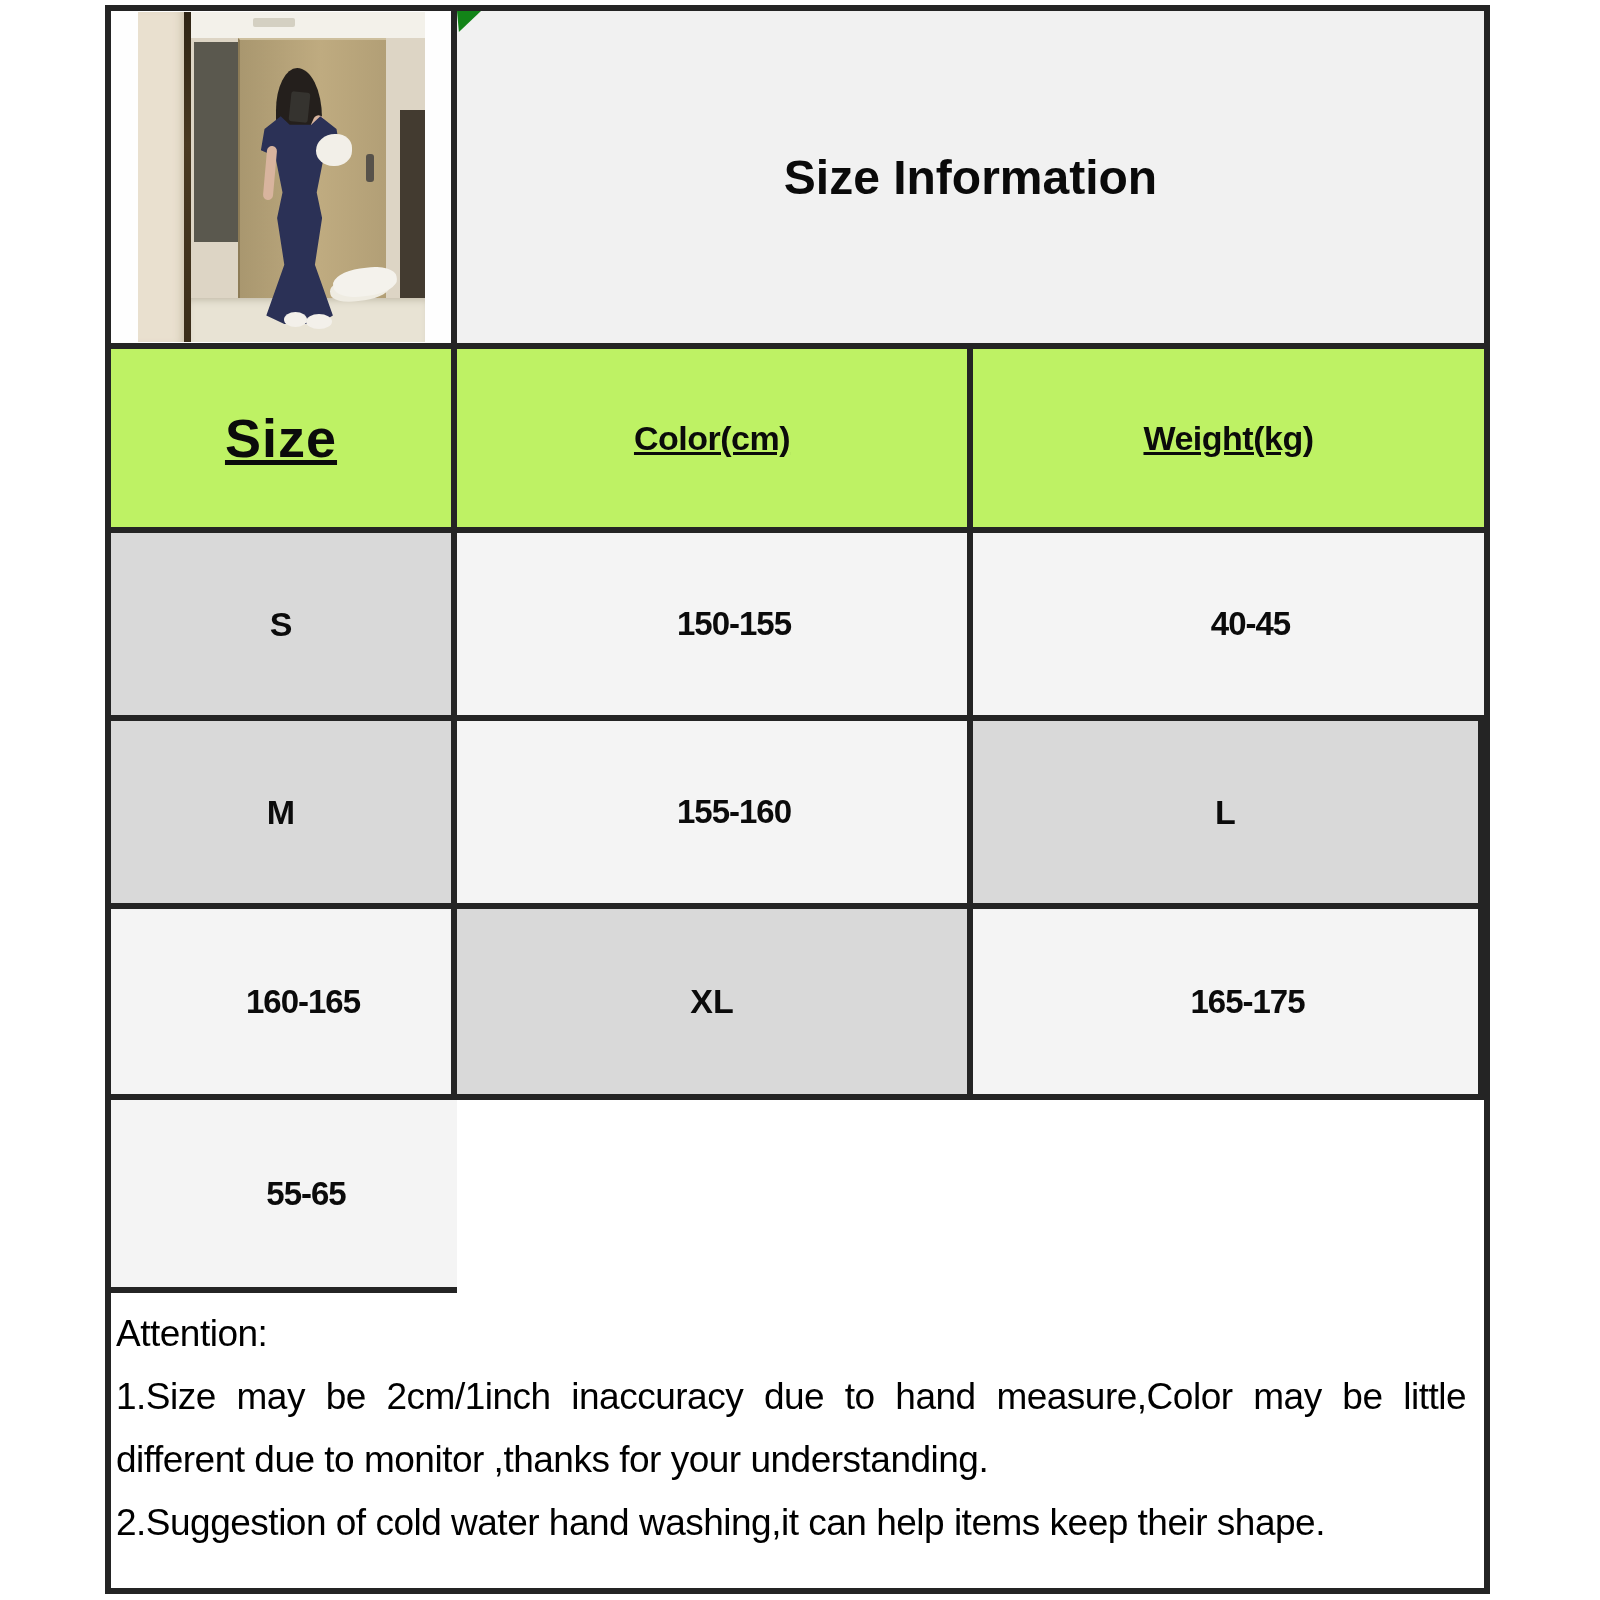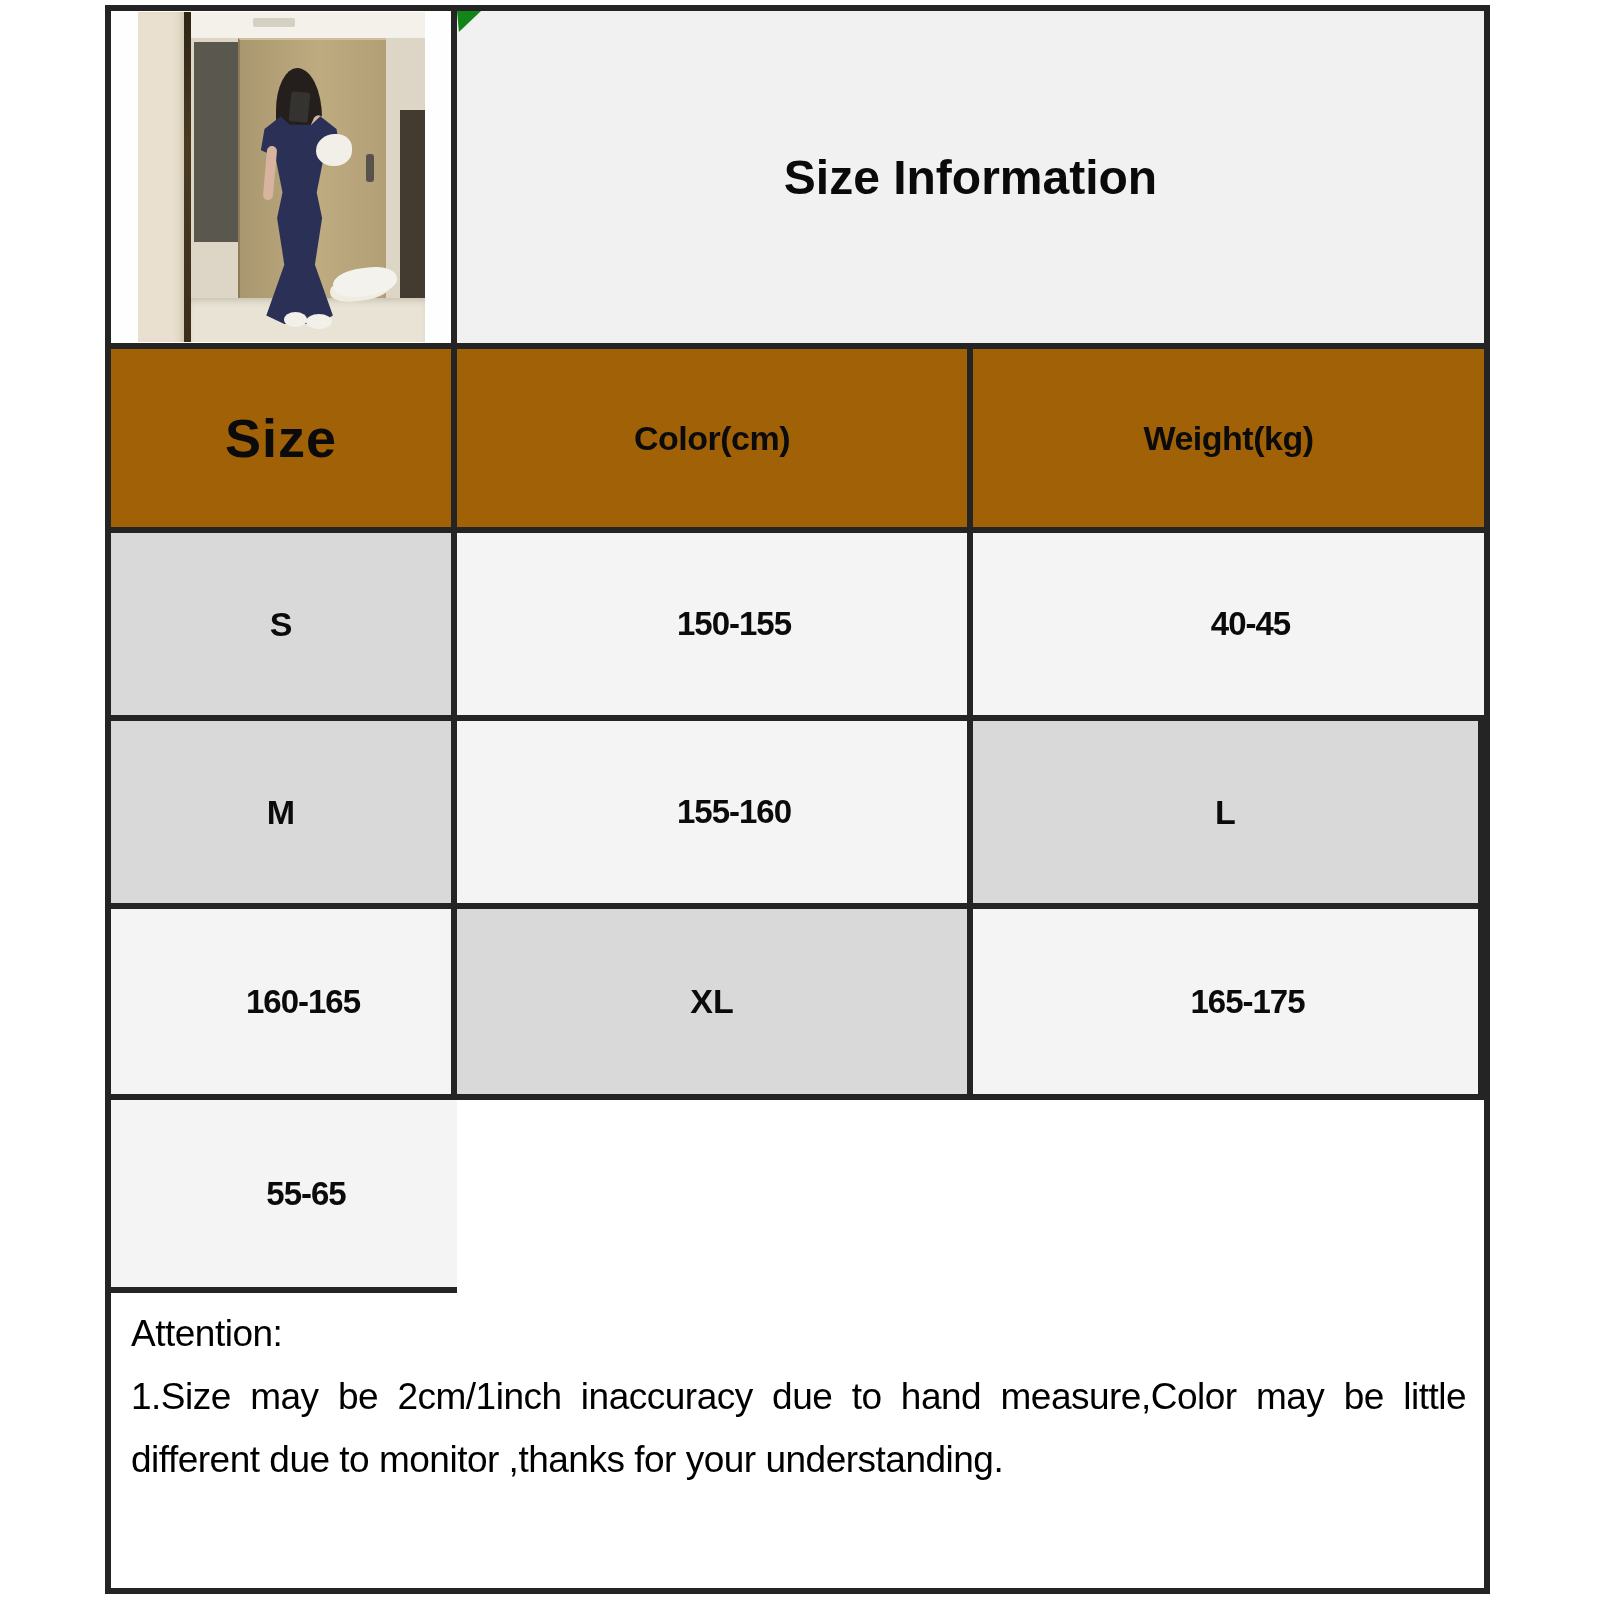--- a/index.html
+++ b/index.html
@@ -49,30 +49,30 @@
   }
   .corner-marker {
     position: absolute;
     left: 0;
     top: 0;
     width: 24px;
     height: 21px;
     background: #128418;
     clip-path: polygon(0 0, 100% 0, 8% 100%);
   }
-  .hdr { background: #a16207; font-weight: 700; }
+  .hdr { background: #bef264; font-weight: 700; text-decoration: underline; }
   .hdr-size { font-size: 54px; letter-spacing: 1px; }
   .hdr-col { font-size: 34px; letter-spacing: -0.5px; }
   .size-col { background: #d9d9d9; font-size: 34px; font-weight: 700; }
   .val-col { background: #f4f4f4; font-size: 33px; font-weight: 700; letter-spacing: -1px; padding-left: 44px; }
   .attention-cell {
     grid-column: 1 / 4;
     border: none;
     background: #ffffff;
-    padding: 10px 18px 0 20px;
+    padding: 10px 18px 0 5px;
     font-size: 37px;
     line-height: 1.7;
     letter-spacing: -0.5px;
     text-align: left;
     color: #000000;
   }
   .attention-cell p { margin: 0; text-align: justify; }
 
   
   .photo {
@@ -152,16 +152,17 @@
     <div class="cell size-col">L</div>
     <div class="cell val-col">160-165</div>
 
     <div class="cell size-col">XL</div>
     <div class="cell val-col">165-175</div>
     <div class="cell val-col no-r">55-65</div>
 
     <div class="attention-cell">
       <p>Attention:</p>
       <p>1.Size may be 2cm/1inch inaccuracy due to hand measure,Color may be little different due to monitor ,thanks for your understanding.</p>
+      <p>2.Suggestion of cold water hand washing,it can help items keep their shape.</p>
     </div>
 
   </div>
 </div>
 
 </body></html>

